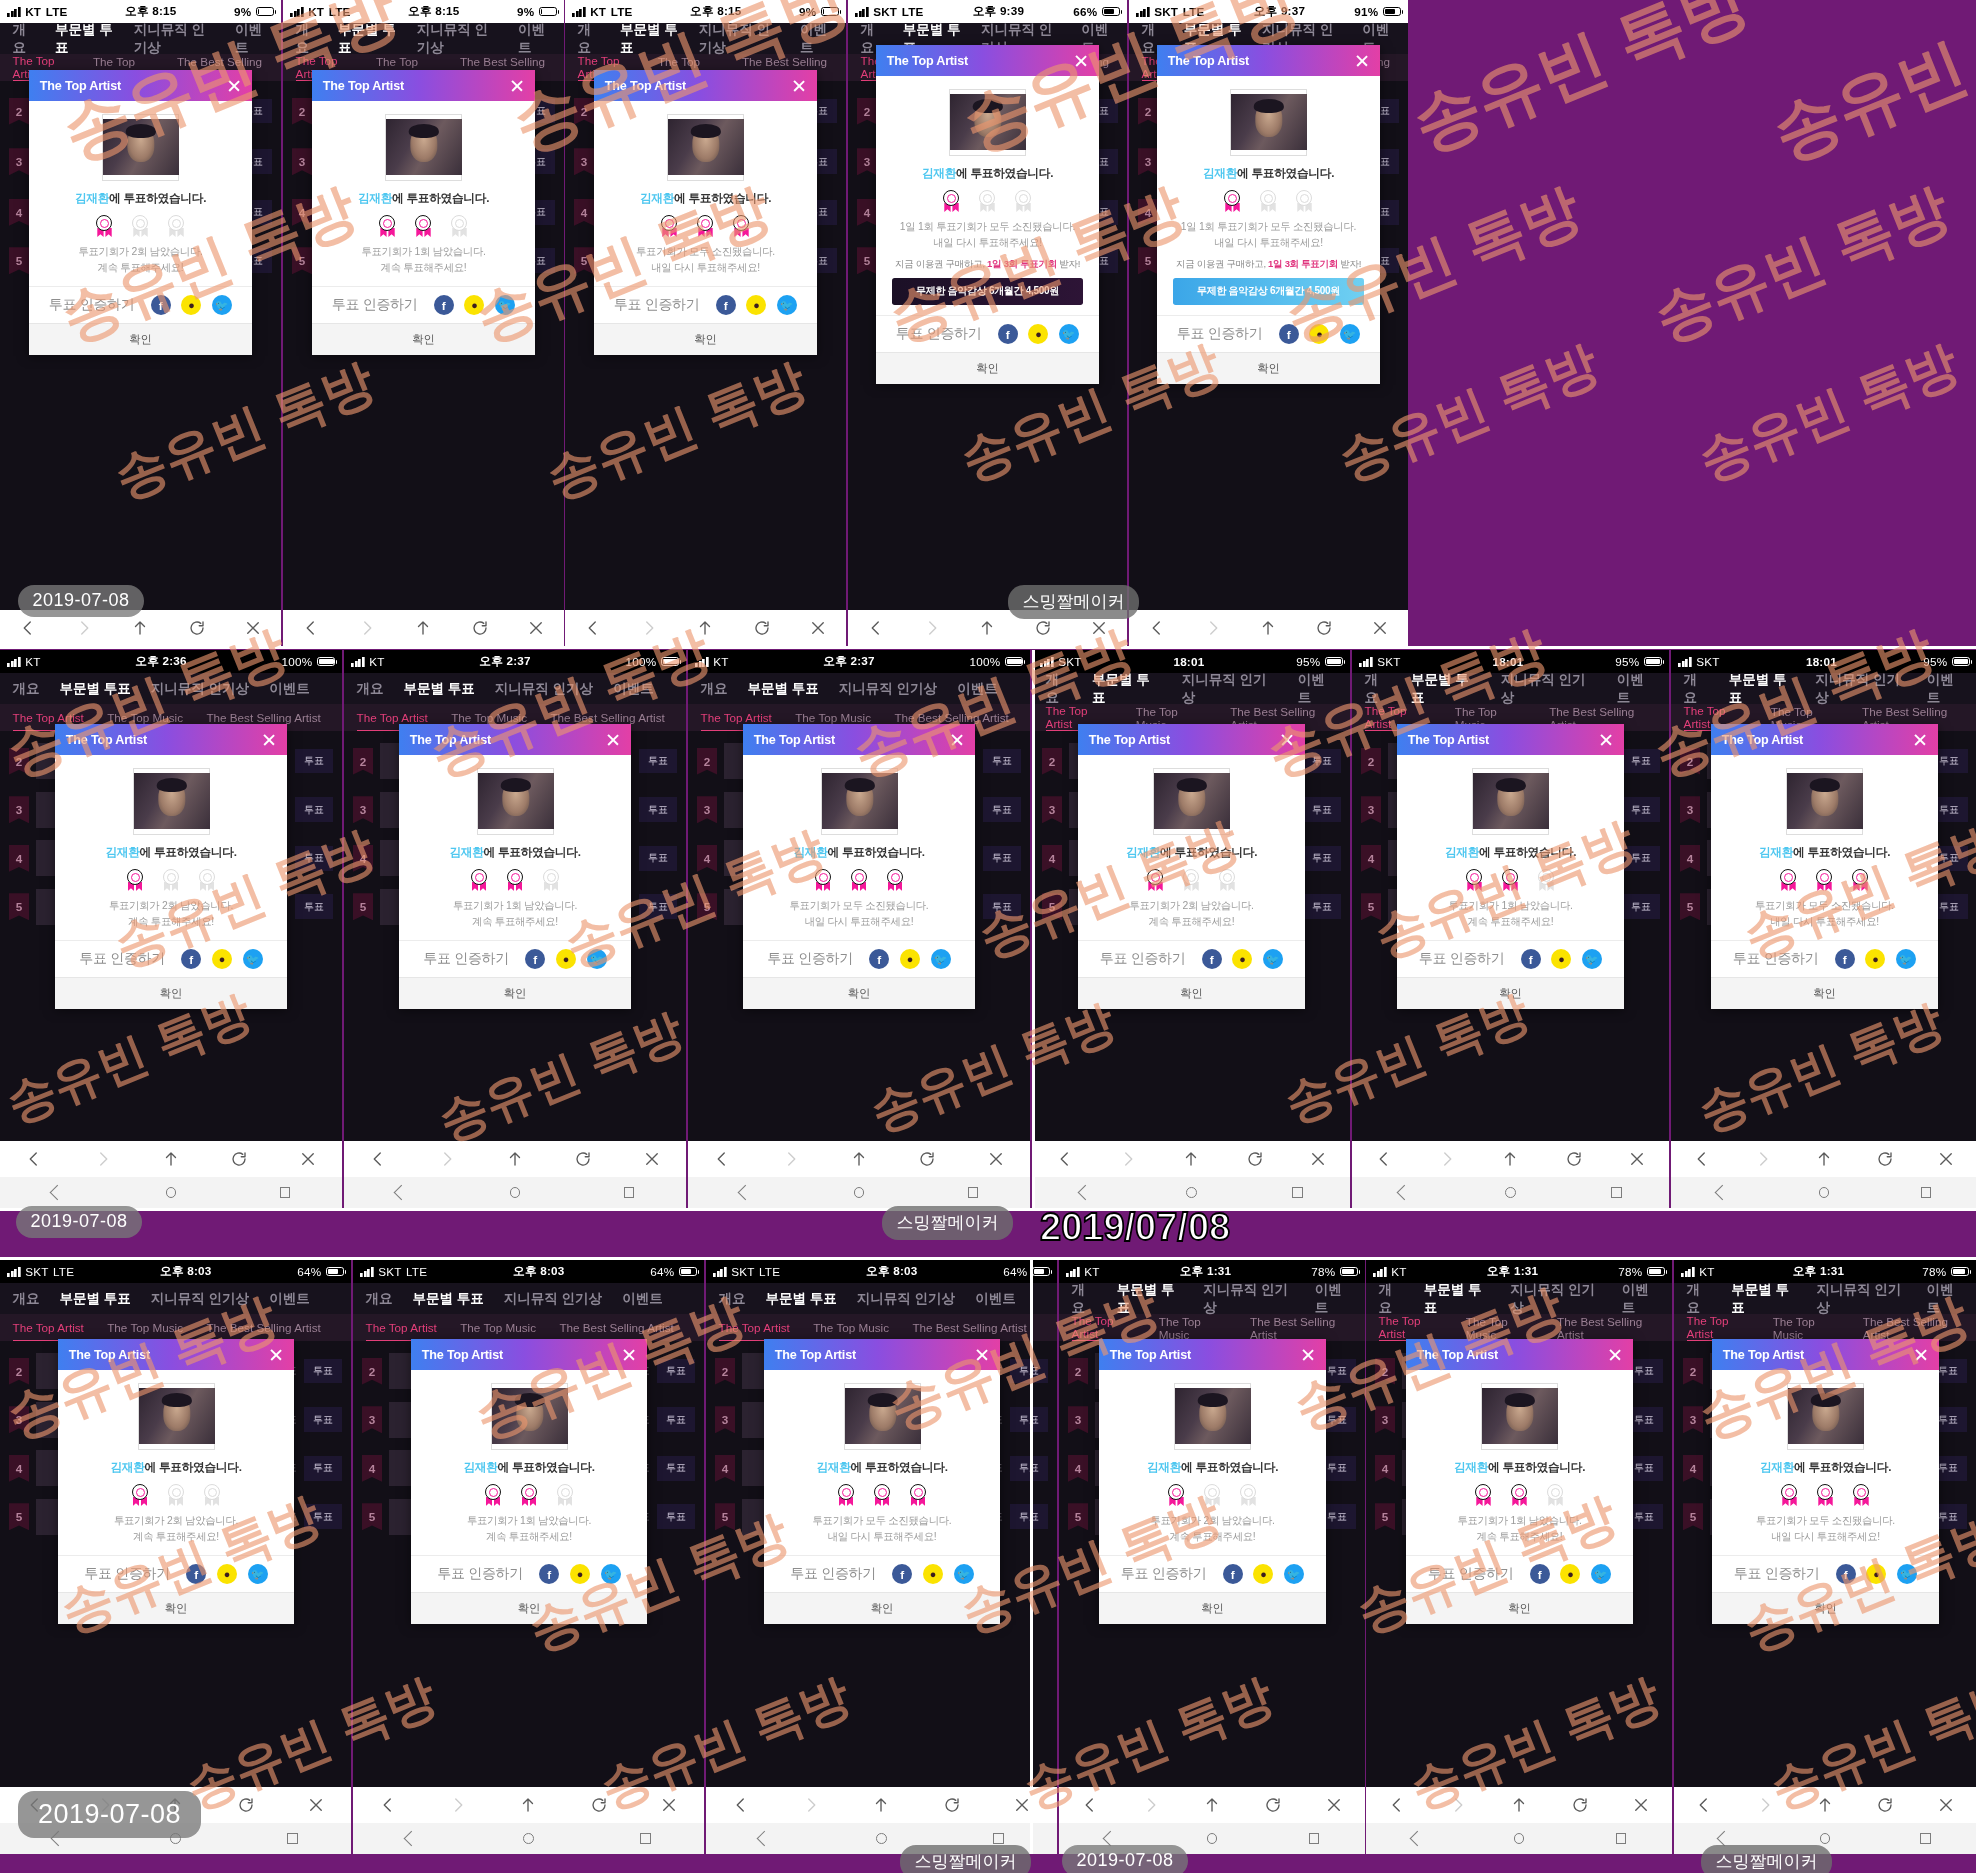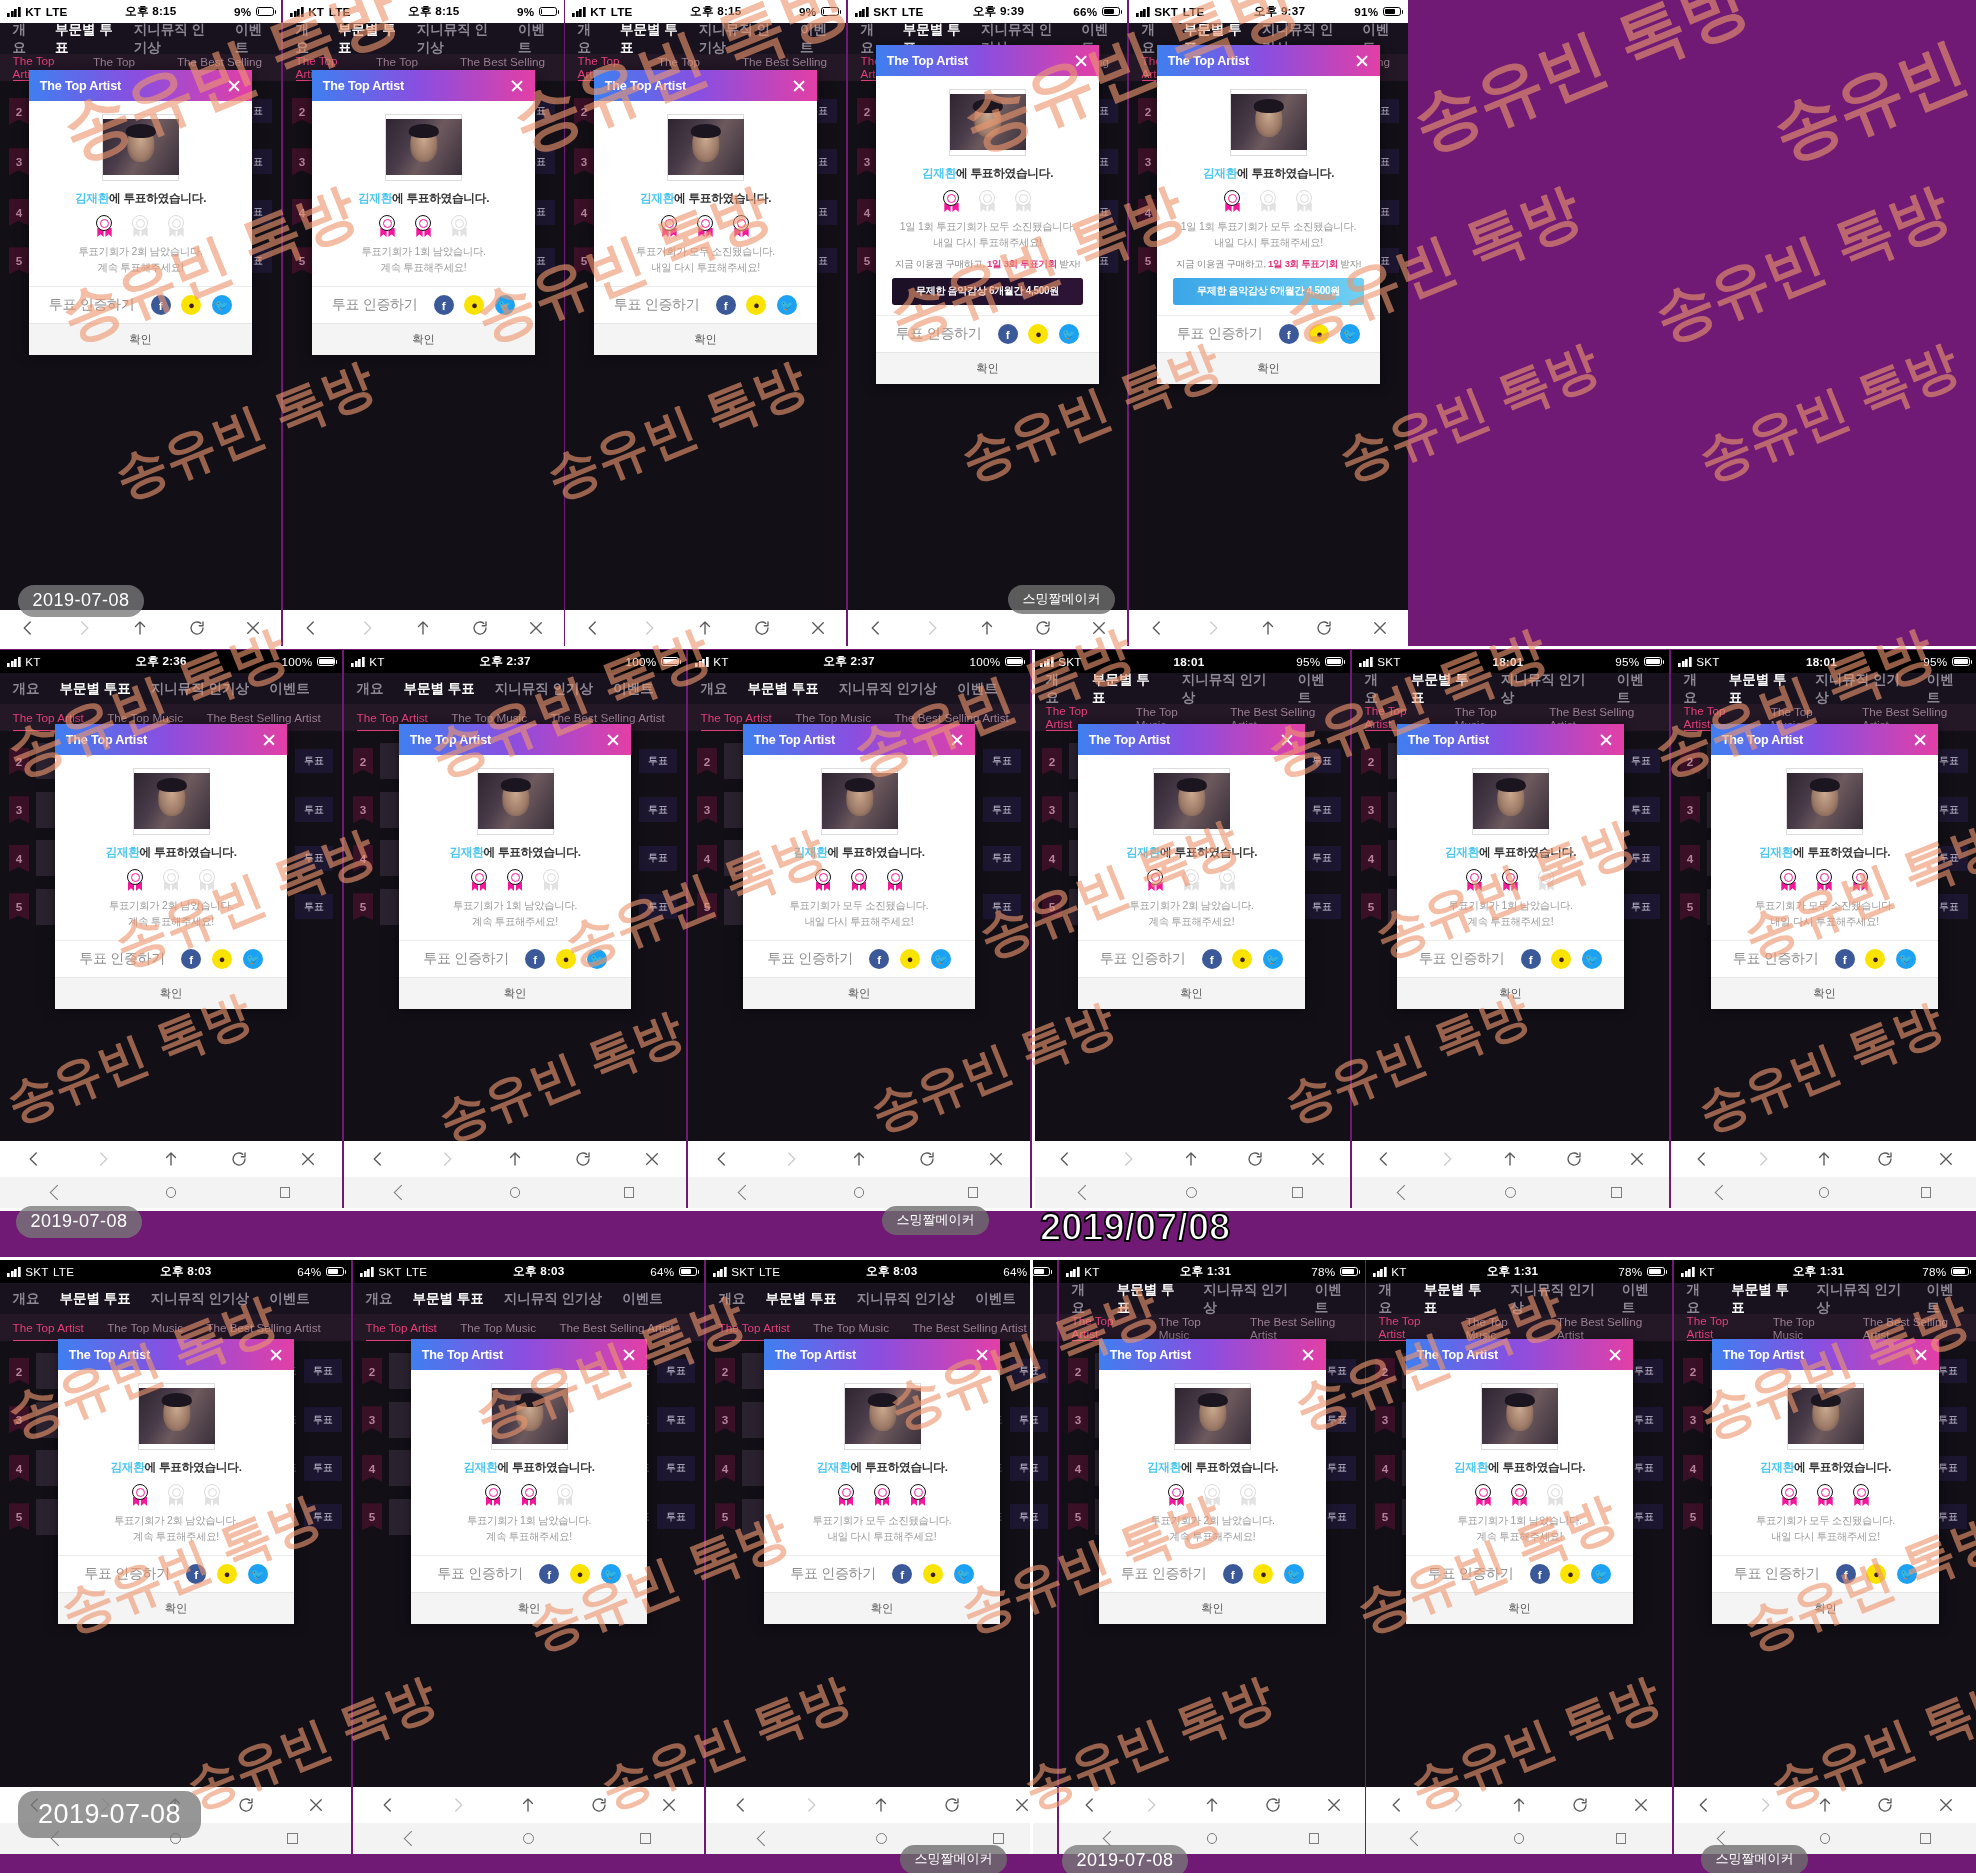--- a/index.html
+++ b/index.html
@@ -126,21 +126,21 @@
       transform:rotate(45deg); width:10.8px; height:10.8px; }
   .sk.home { width:10.8px; height:10.8px; border:1.8px solid #7d7d7d; border-radius:50%; }
   .sk.rec { width:10.8px; height:10.8px; border:1.8px solid #7d7d7d; }
 
   
   .date-badge { position:absolute; background:rgba(120,120,120,.78); color:#fff;
       border-radius:16px; padding:5.4px 14.4px; font-size:18px; letter-spacing:0.5px;
       font-family:Liberation Sans, sans-serif; }
   .date-badge.big { font-size:27px; padding:8px 20px; }
   .app-badge { position:absolute; background:rgba(110,110,110,.8); color:#fff;
-      border-radius:16px; padding:5.4px 14.4px; font-size:13px; }
+      border-radius:16px; padding:5.4px 14.4px; font-size:17px; }
   .date-outline { position:absolute; font-size:38px; font-weight:700; color:#fff;
       -webkit-text-stroke:1.8px #000; font-family:"Liberation Sans", sans-serif; }
 
   .wm { position:absolute; pointer-events:none; font-weight:700;
         font-family:"Liberation Sans", sans-serif; white-space:nowrap; }
   .wm.orange { color:rgba(235,150,110,.62); }
   .wm.pink  { color:#ff6fae; -webkit-text-stroke:0.9px #ff2e86; }
 
   .divider-v { position:absolute; width:2.7px; background:#fff; }
   .divider-h { position:absolute; height:2.7px; background:#fff; }

